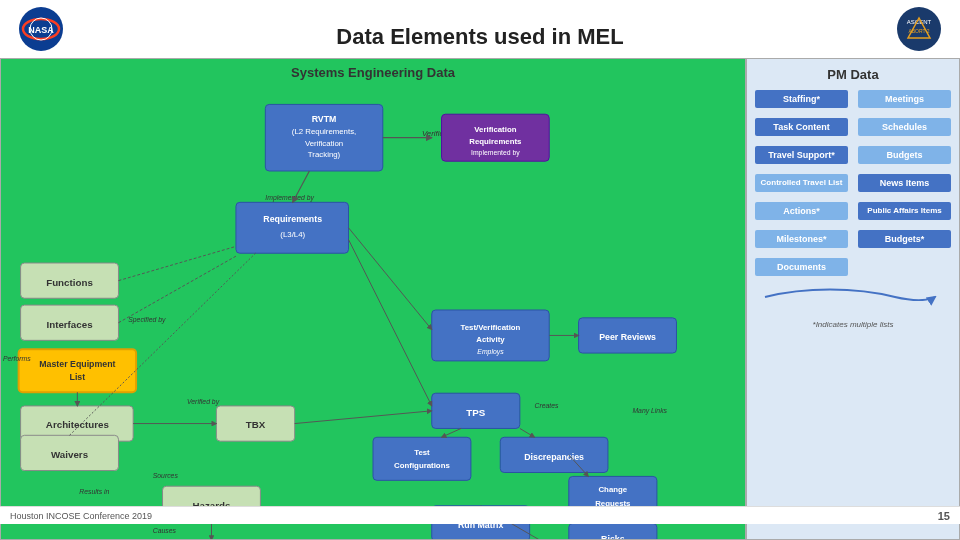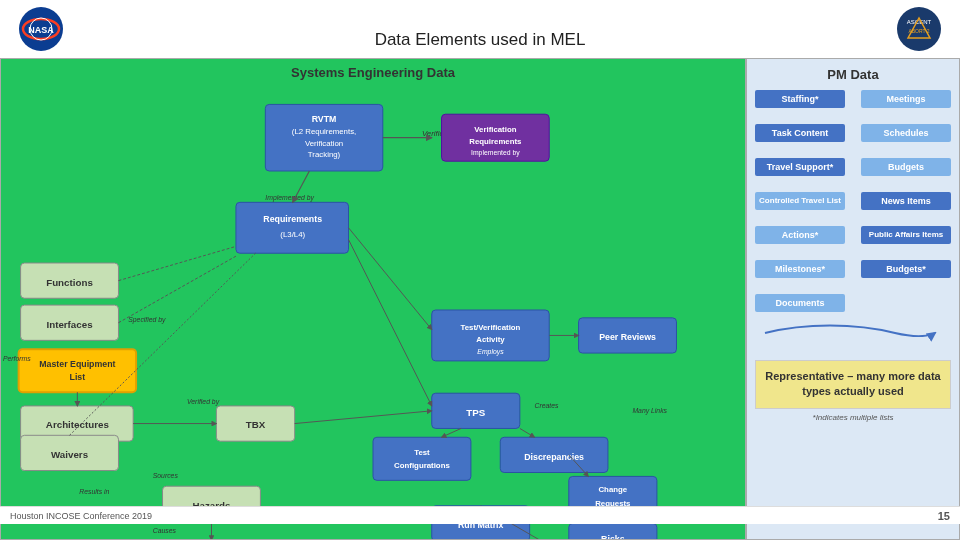--- a/index.html
+++ b/index.html
@@ -16,22 +16,22 @@
     .header {
       display: flex;
       align-items: flex-end;
       justify-content: center;
       padding: 8px 20px;
       background: #fff;
       position: relative;
       height: 58px;
     }
     .header-title {
-      font-size: 17px;
-      font-weight: normal;
+      font-size: 22px;
+      font-weight: bold;
       color: #222;
     }
     .nasa-logo {
       position: absolute;
       left: 18px;
       top: 6px;
       width: 46px;
       height: 46px;
     }
     .right-logo {
@@ -78,21 +78,21 @@
       font-size: 13px;
       font-weight: bold;
       color: #333;
       margin-bottom: 8px;
     }
 
     
     .pm-grid {
       display: grid;
       grid-template-columns: 1fr 1fr;
-      gap: 16px;
+      gap: 10px;
       margin-bottom: 6px;
       border-radius: 6px;
     }
     .pm-item {
       background: #4472c4;
       color: #fff;
       font-size: 9px;
       text-align: center;
       padding: 4px 2px;
       border-radius: 2px;
@@ -349,21 +349,20 @@
     
     <svg width="190" height="30" viewBox="0 0 190 30">
       <path d="M10,15 C50,5 100,5 140,15 C170,22 180,15 180,15" stroke="#4472c4" stroke-width="2" fill="none" marker-end="url(#arr2)"></path>
       <defs>
         <marker id="arr2" markerWidth="5" markerHeight="5" refX="4" refY="2.5" orient="auto">
           <path d="M0,0 L0,5 L5,2.5 Z" fill="#4472c4"></path>
         </marker>
       </defs>
     </svg>
 
-    <div class="pm-representative">Representative – many more data types actually used</div>
     <div class="pm-footnote">*Indicates multiple lists</div>
   </div>
 
 </div>
 
 <div class="footer">
   <span>Houston INCOSE Conference 2019</span>
   <span class="page-number">15</span>
 </div>
 

